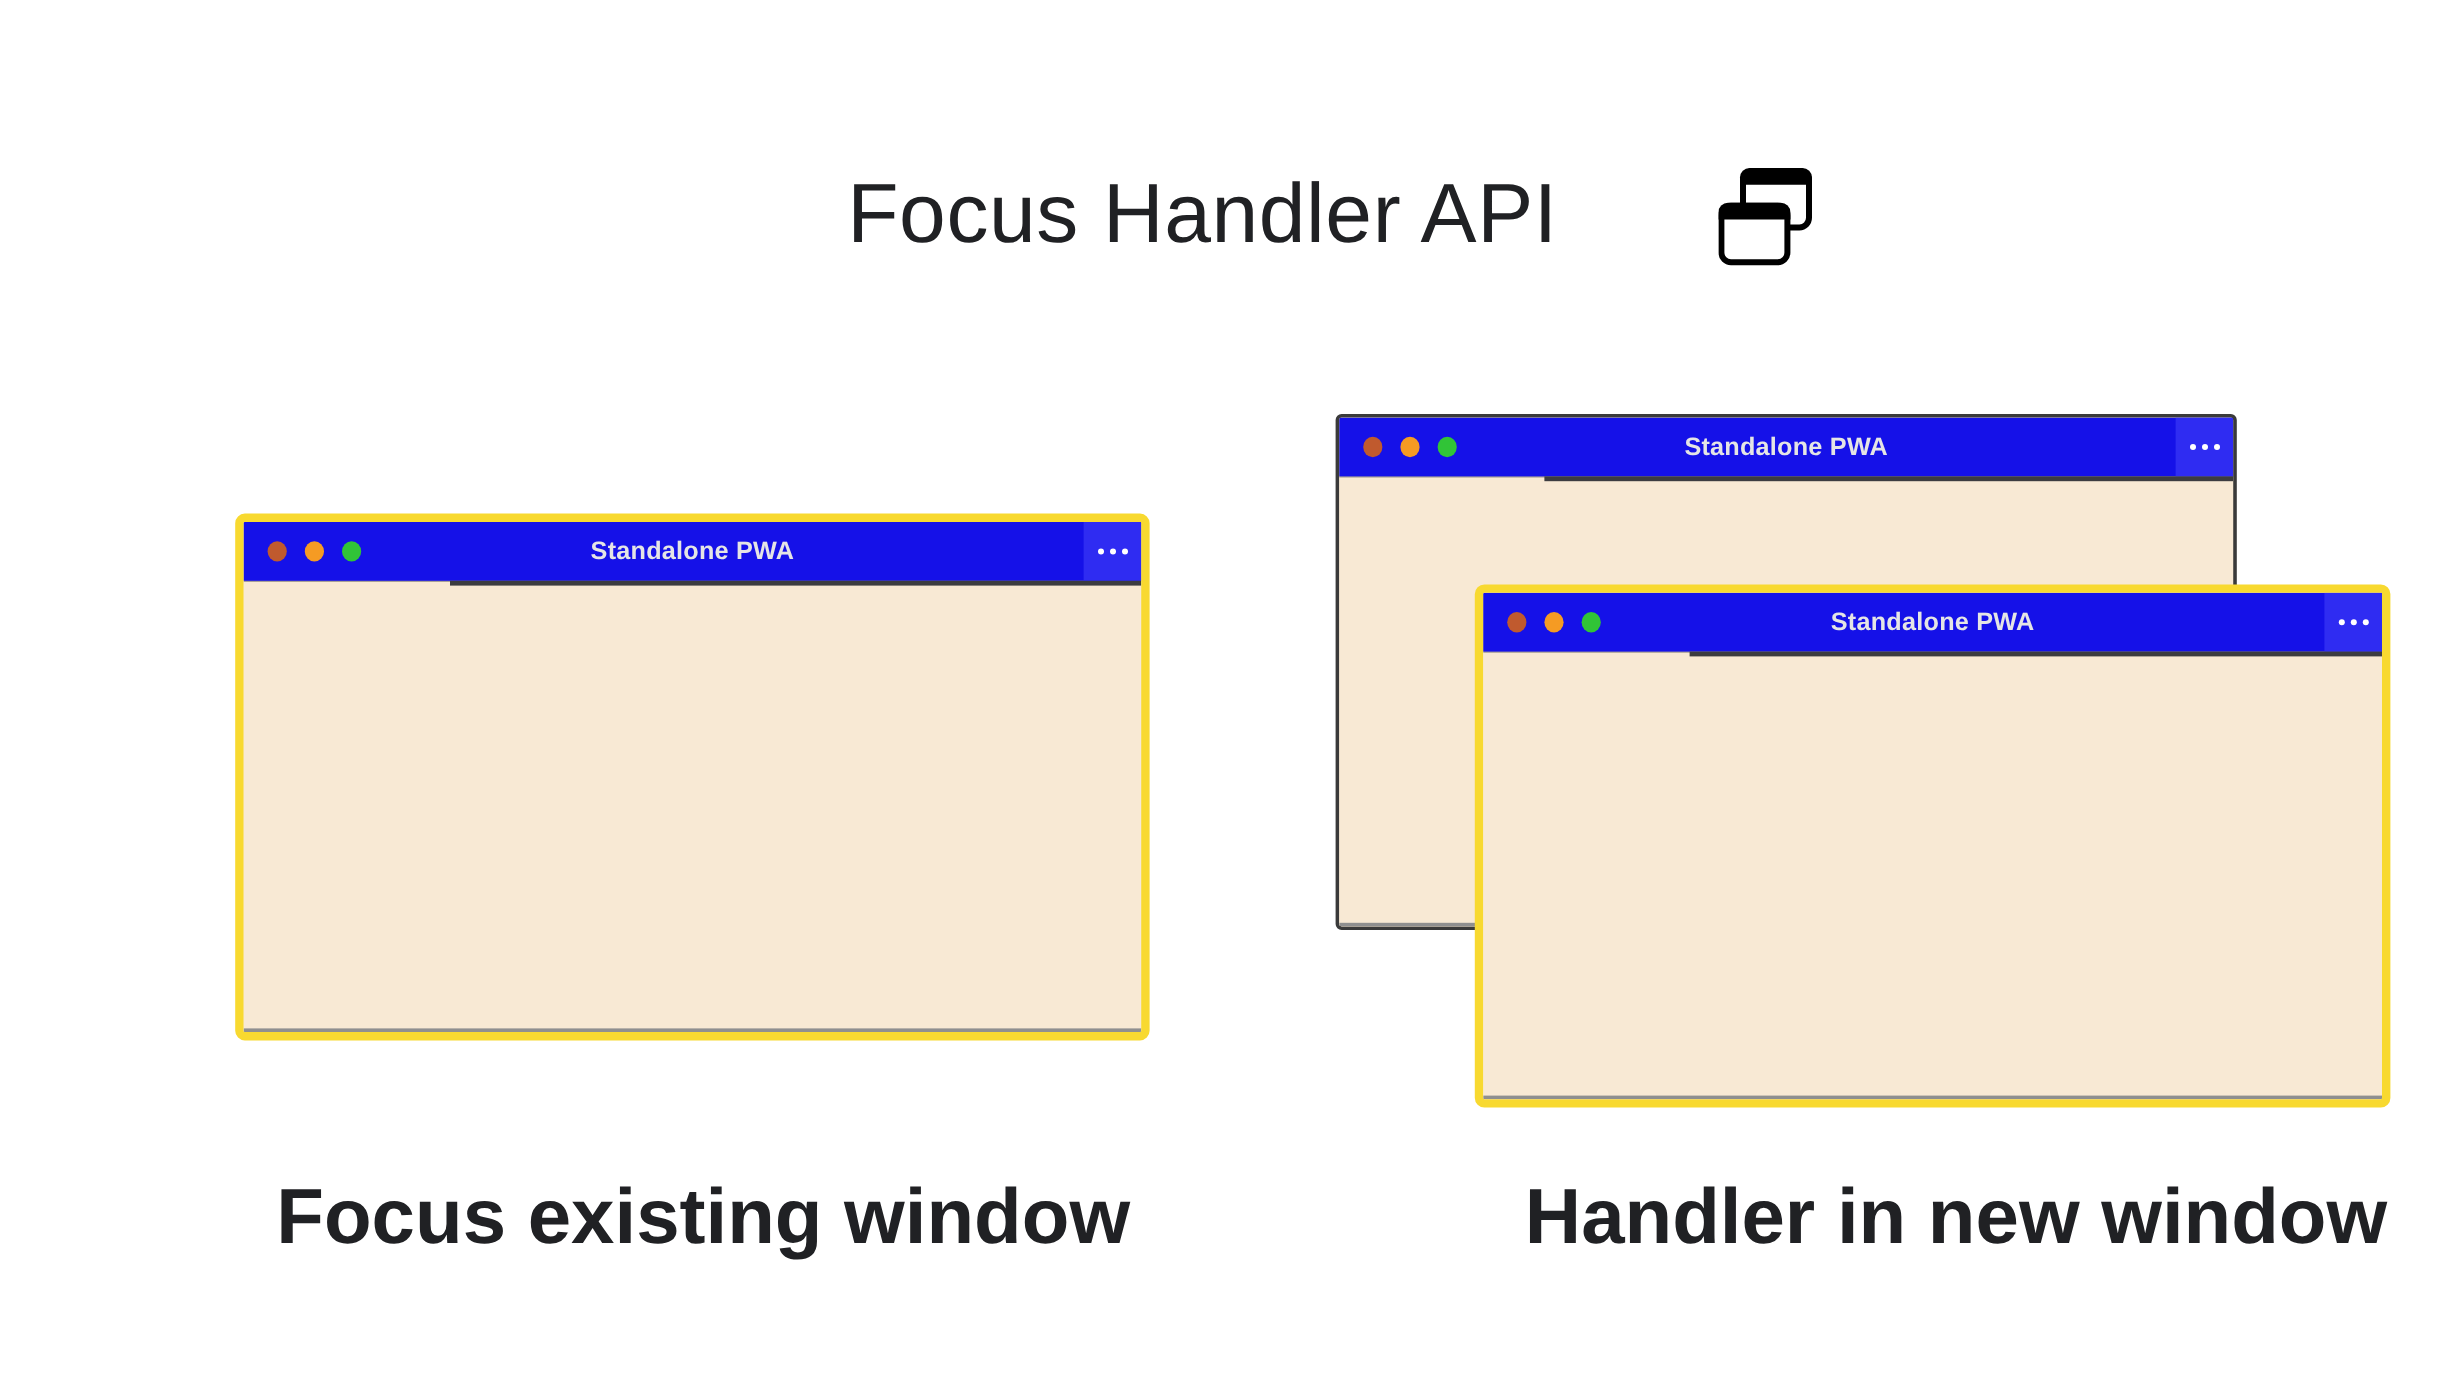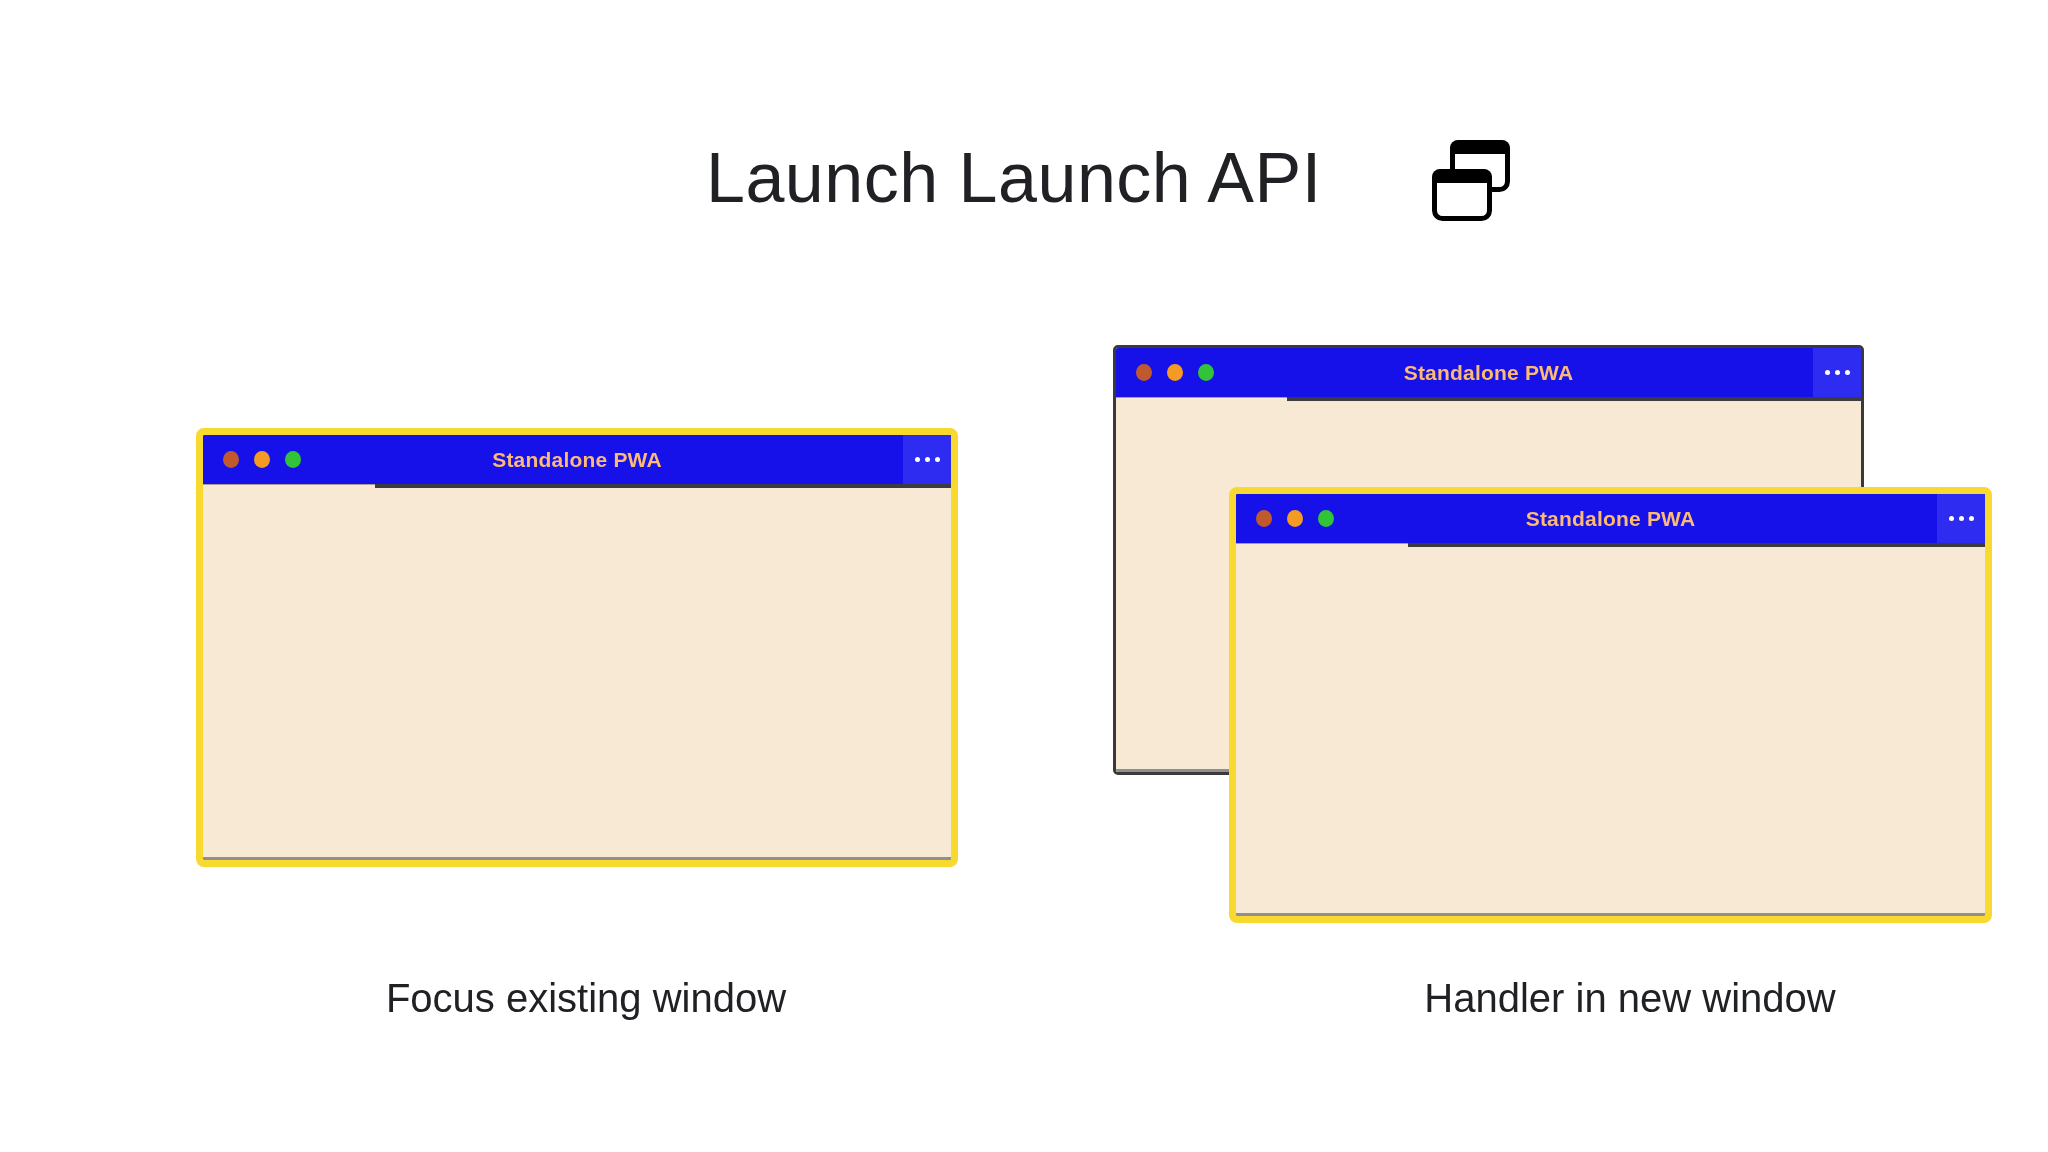--- a/index.html
+++ b/index.html
@@ -76,21 +76,21 @@
     padding-left: 20px;
     position: relative;
     z-index: 1;
   }
   .dot { width: 16px; height: 17px; border-radius: 50%; background: #999; }
 
   .win-title {
     position: absolute;
     left: 0; right: 0;
     text-align: center;
-    color: #fdba74;
+    color: #e5e5e5;
     font-size: 21px;
     font-weight: 700;
     letter-spacing: 0.2px;
   }
   .menu {
     position: absolute;
     right: 0; top: 0; bottom: 0;
     width: 48px;
     background: var(--titlebar_menu_blue, #2f2cf2);
     display: flex;
@@ -106,34 +106,34 @@
     background: var(--window_body_cream, #f8e9d4);
     border-bottom: 3px solid #8f8f8f;
   }
 
   
   .caption {
     position: absolute;
     top: 976px;
     margin: 0;
     transform: translateX(-50%);
-    font-size: 40px;
-    font-weight: 400;
+    font-size: 65px;
+    font-weight: 700;
     color: var(--text, #202124);
     white-space: nowrap;
   }
   .caption-left  { left: 586px; }
   .caption-right { left: 1630px; }
 </style>
 </head>
 <body>
 
 <div class="stage">
 
-  <h1 class="page-title">Launch Launch API</h1>
+  <h1 class="page-title">Focus Handler API</h1>
 
   <div class="lh-icon">
     <svg viewBox="0 0 78 82" xmlns="http://www.w3.org/2000/svg" aria-hidden="true">
 
       <rect x="20.5" y="2.5" width="55" height="47" rx="8" fill="none" stroke="#000000" stroke-width="5"></rect>
       <path d="M26 0 h44 a8 8 0 0 1 8 8 v6 H18 v-6 a8 8 0 0 1 8 -8 z" fill="#000000"></path>
 
       <rect x="2.5" y="31.5" width="55" height="47" rx="8" fill="#ffffff" stroke="#000000" stroke-width="5"></rect>
       <path d="M8 29 h44 a8 8 0 0 1 8 8 v6 H0 v-6 a8 8 0 0 1 8 -8 z" fill="#000000"></path>
     </svg>

